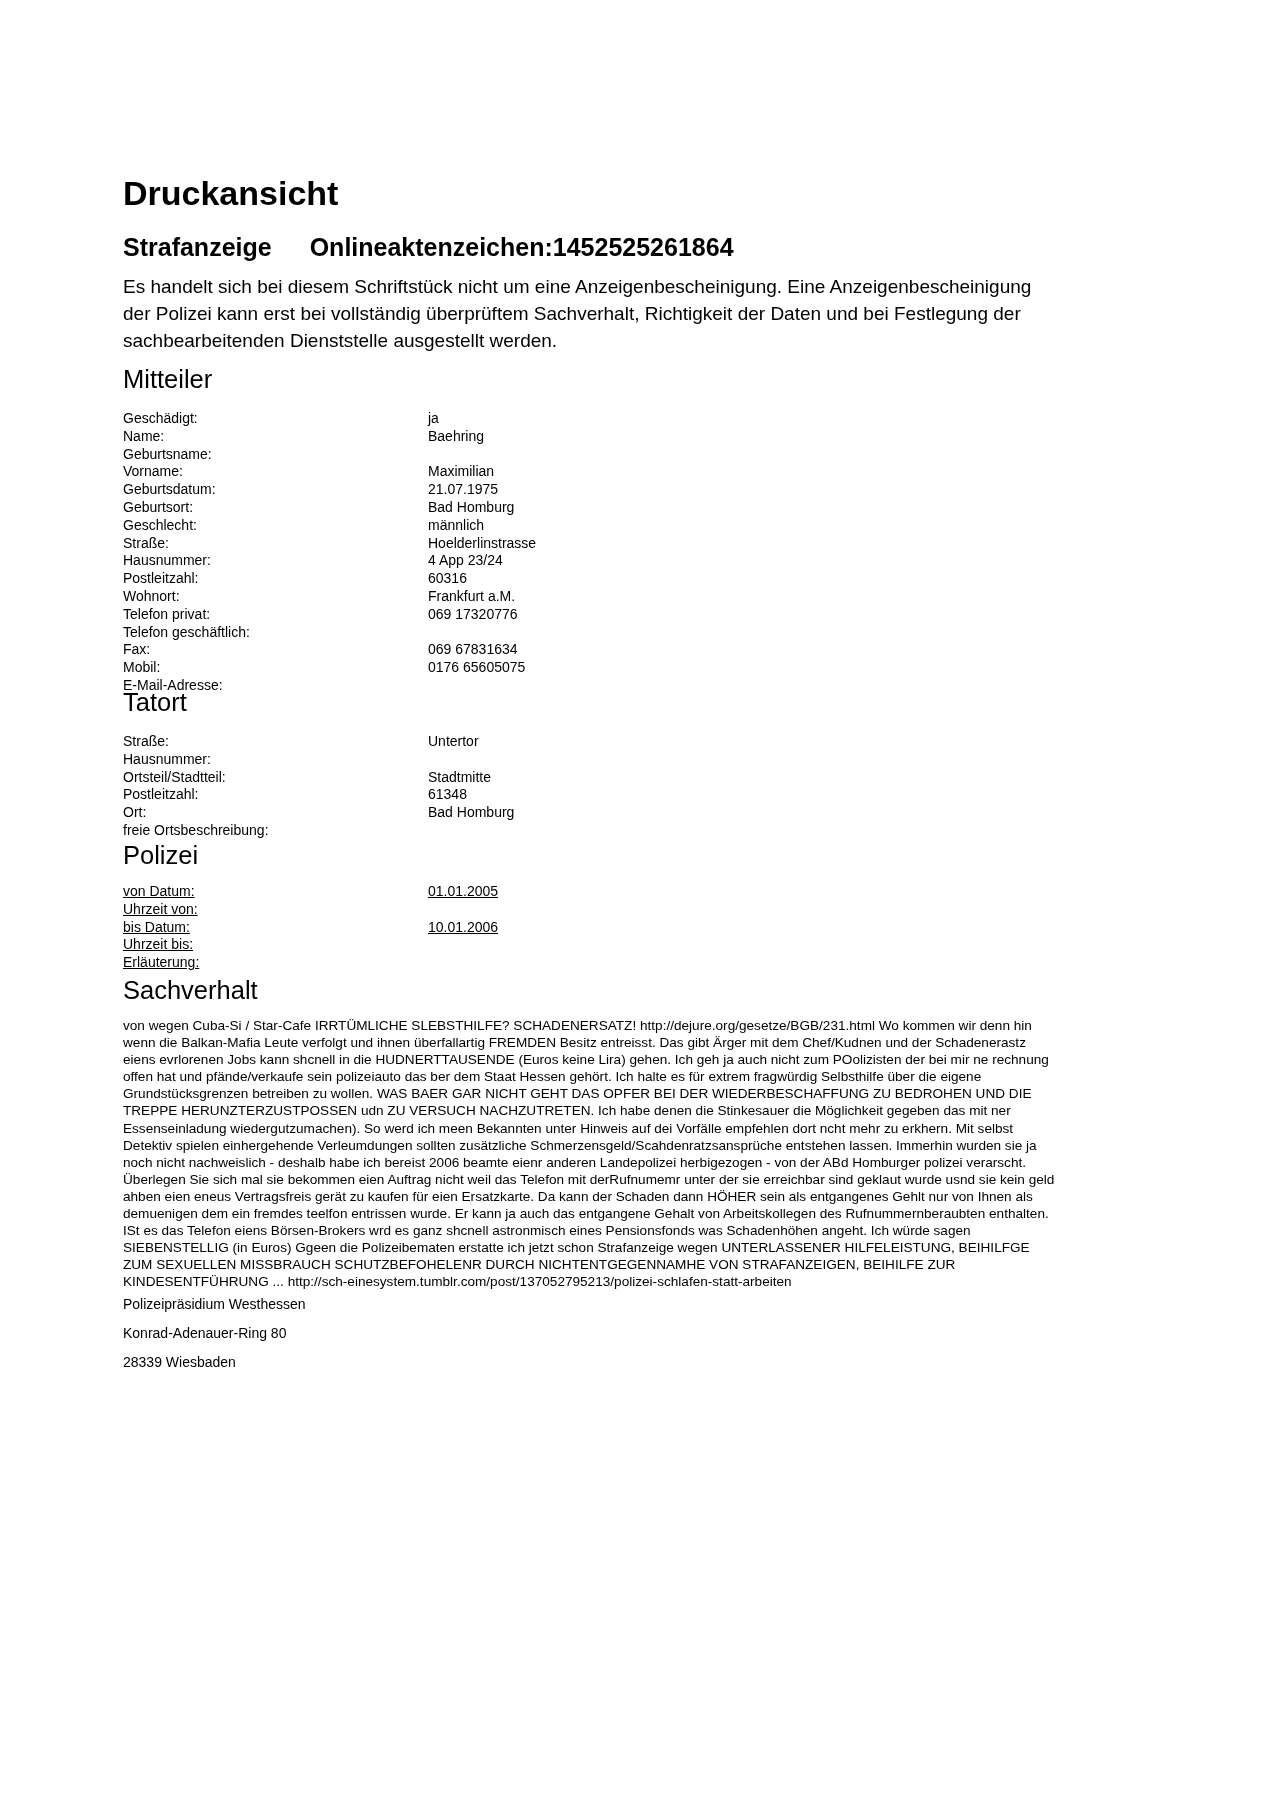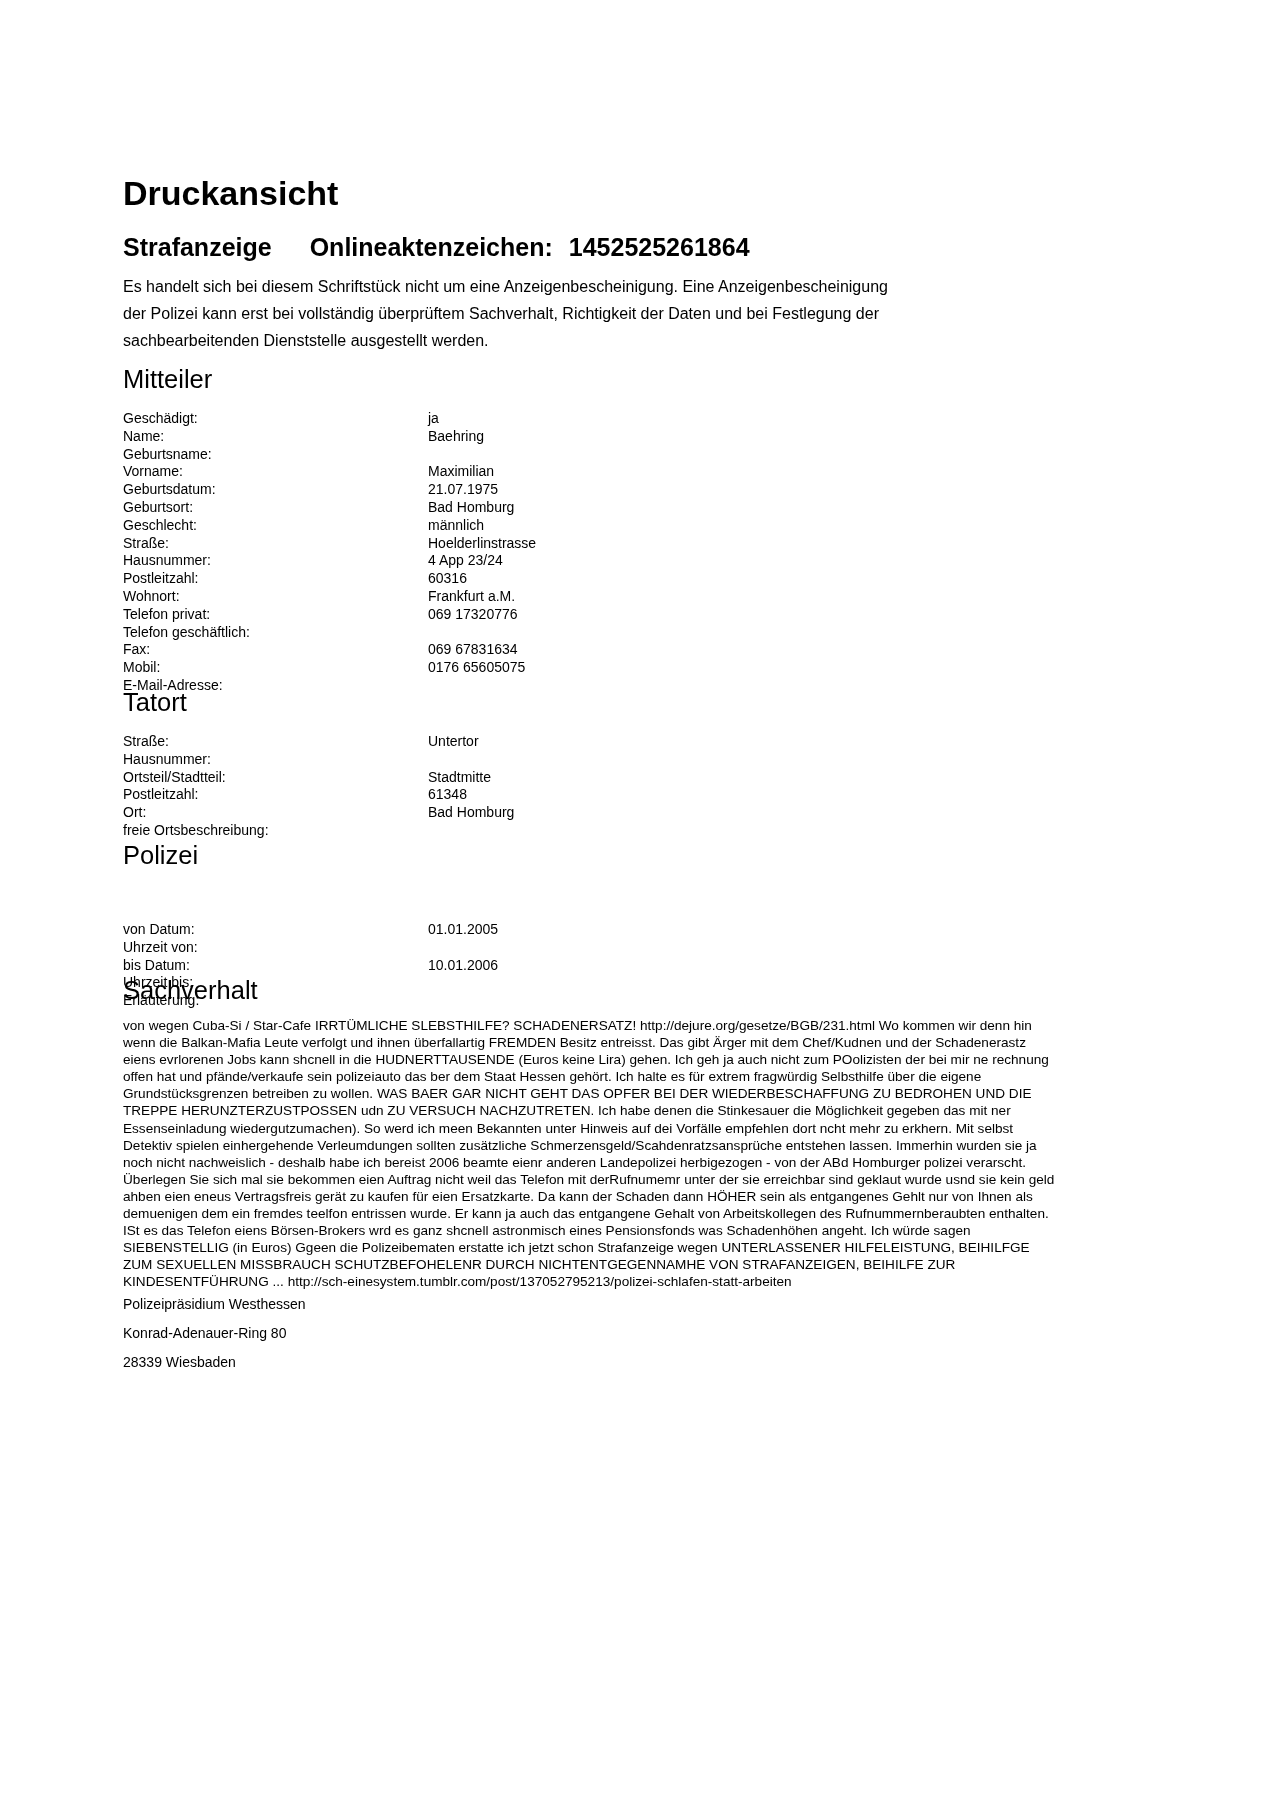--- a/index.html
+++ b/index.html
@@ -24,25 +24,25 @@
   }
   .case-header {
     top: 235px;
     font-size: 25px;
     font-weight: bold;
     line-height: 1;
     display: flex;
     white-space: nowrap;
   }
   .case-label { margin-left: 38px; }
-  .case-value { margin-left: 16px; }
+  .case-value { }
 
   .intro {
     top: 273px;
-    font-size: 16px;
+    font-size: 19px;
     line-height: 27px;
     white-space: pre;
     margin: 0;
   }
 
   .section-heading {
     font-size: 25.5px;
     font-weight: 400;
     line-height: 1;
     margin: 0;
@@ -50,21 +50,21 @@
   }
   .h-mitteiler   { top: 367px; }
   .h-tatort      { top: 690px; }
   .h-tatzeit     { top: 843px; }
   .h-sachverhalt { top: 978px; }
   .h-polizei     { top: 1296px; }
 
   .fields { font-size: 14px; line-height: 17.8px; }
   .f-mitteiler { top: 410px; }
   .f-tatort    { top: 733px; }
-  .f-tatzeit   { top: 921px; }
+  .f-tatzeit   { top: 883px; text-decoration: underline; }
   .field-row   { display: flex; }
   .field-label { flex: 0 0 305px; white-space: nowrap; }
   .field-value { flex: 1; white-space: nowrap; }
 
   .body-text {
     top: 1017px;
     font-size: 13.6px;
     line-height: 17.1px;
     white-space: pre;
     margin: 0;

